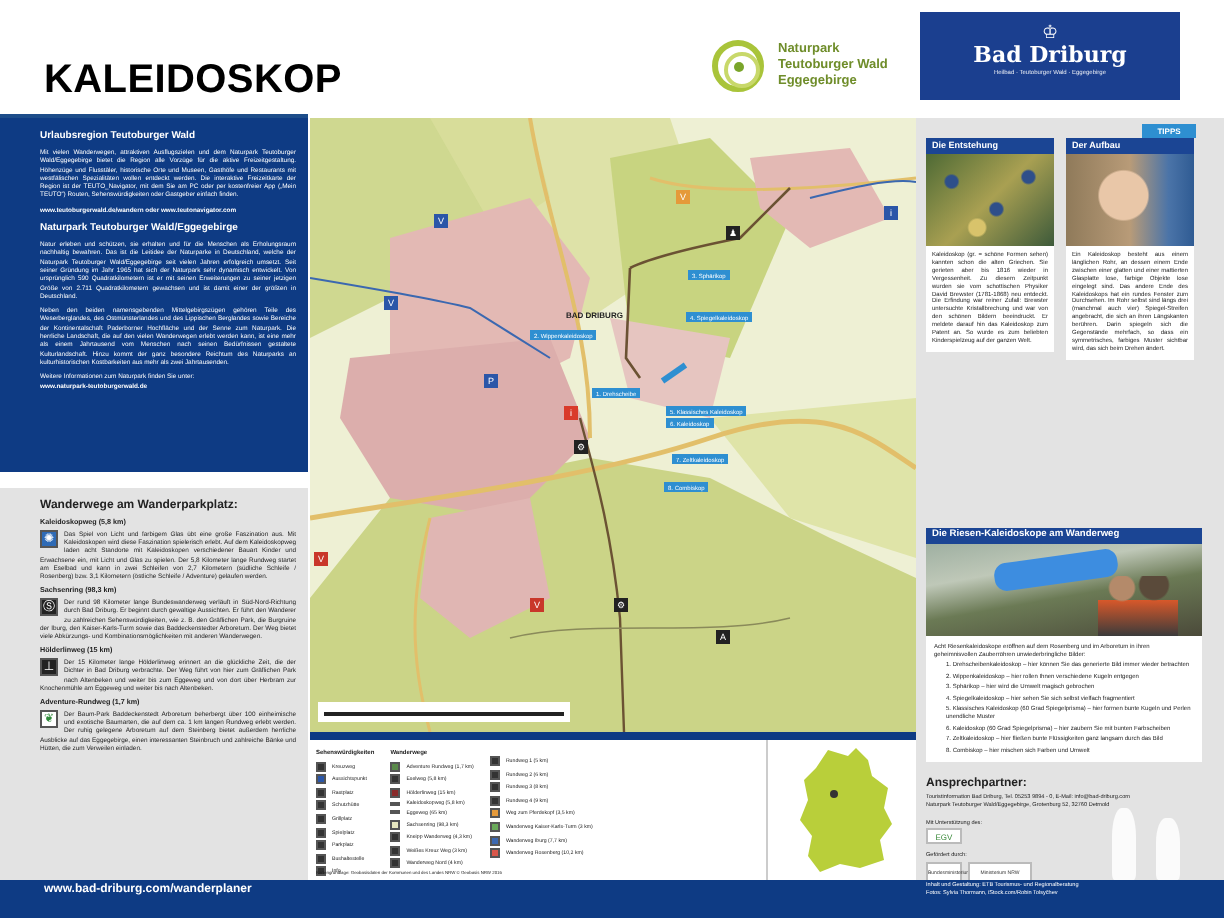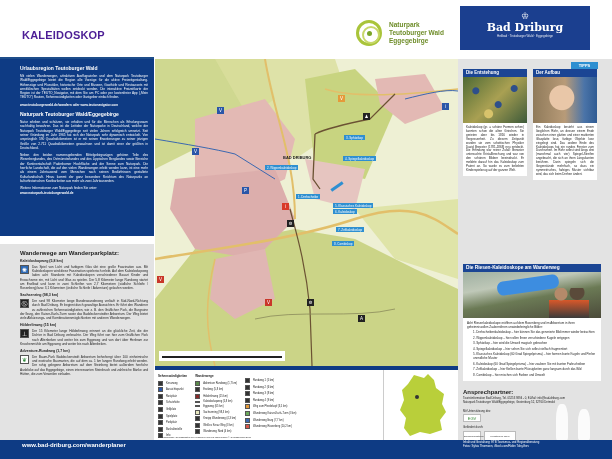--- a/index.html
+++ b/index.html
@@ -1,20 +1,20 @@
 <!DOCTYPE html>
 <html><head>
 <meta charset="utf-8">
 <style>
   * { box-sizing: border-box; margin: 0; padding: 0; }
   body { width: 612px; height: 459px; background: #ffffff; font-family: "Liberation Sans", sans-serif; overflow: hidden; position: relative; }
 
   
   .header { position: absolute; left: 0; top: 0; width: 612px; height: 58px; background: #fff; }
-  .title { position: absolute; left: 22px; top: 29px; font-size: 11px; font-weight: bold; color: #4c1d95; letter-spacing: 0.2px; }
+  .title { position: absolute; left: 22px; top: 29px; font-size: 20px; font-weight: bold; color: #000000; letter-spacing: 0.2px; }
   .np-logo { position: absolute; left: 356px; top: 20px; display: flex; align-items: center; }
   .np-rings { width: 26px; height: 26px; border-radius: 50%; border: 3px solid #a9c43a; position: relative; }
   .np-rings::before { content: ""; position: absolute; left: 3px; top: 3px; width: 14px; height: 14px; border-radius: 50%; border: 2px solid #c8d86a; }
   .np-rings::after { content: ""; position: absolute; left: 8px; top: 8px; width: 5px; height: 5px; border-radius: 50%; background: #7aa52a; }
   .np-text { margin-left: 7px; font-size: 6.5px; line-height: 8px; color: #6f8d2a; font-weight: bold; }
   .bd-logo { position: absolute; left: 460px; top: 6px; width: 130px; height: 44px; background: #1b3f8f; color: #fff; text-align: center; }
   .bd-crest { font-size: 9px; margin-top: 5px; line-height: 10px; }
   .bd-name { font-family: "DejaVu Serif", serif; font-size: 11px; font-weight: bold; line-height: 13px; }
   .bd-sub { font-size: 3px; line-height: 4px; opacity: 0.9; }
 

